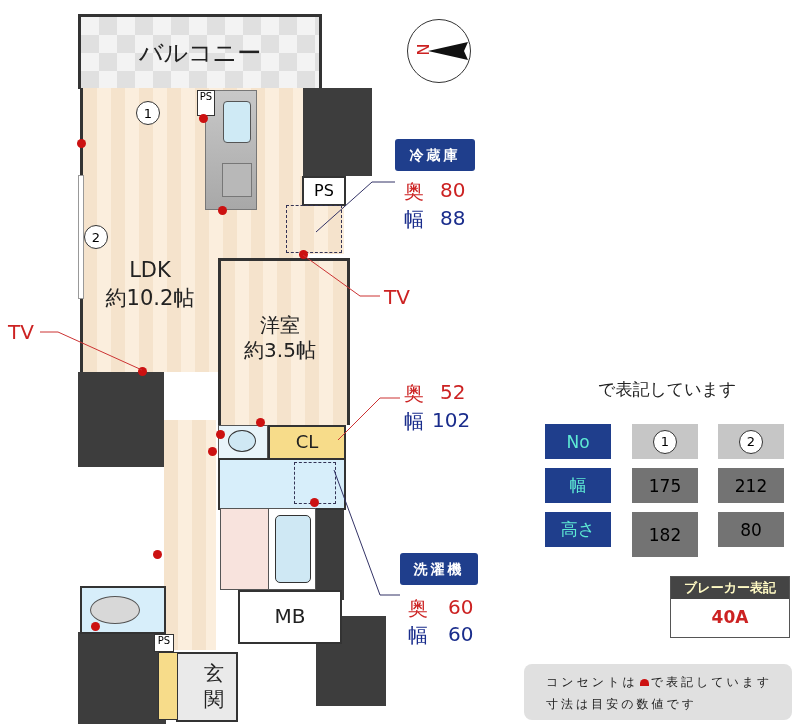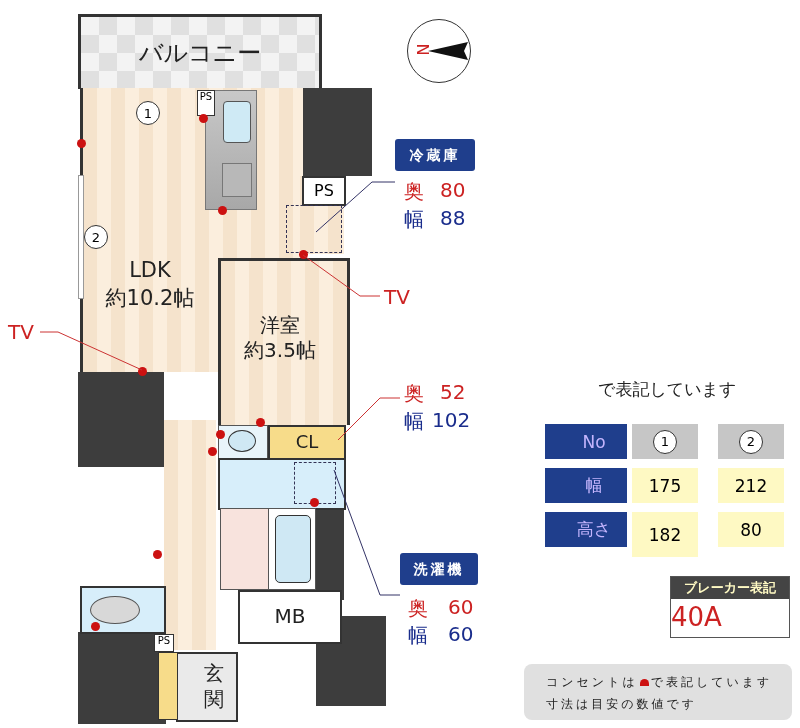--- a/index.html
+++ b/index.html
@@ -6,23 +6,23 @@
   body{width:800px;height:728px;position:relative;overflow:hidden;font-family:"DejaVu Sans","Liberation Sans",sans-serif;}
   .abs{position:absolute;}
   .floor{background:repeating-linear-gradient(90deg,#f5e3cc 0 14px,#fbeedd 14px 28px);}
   .wallblk{background:#3d3d3d;}
   .txt{position:absolute;color:#222;text-align:center;white-space:nowrap;}
   .dot{position:absolute;width:9px;height:9px;border-radius:50%;background:#cc1111;}
   .lbl-box{position:absolute;background:#1f3e8c;color:#fff;font-weight:bold;font-size:14px;text-align:center;border-radius:3px;letter-spacing:3px;}
   .red{color:#cc2222;}
   .blue{color:#1a2d8c;}
   .cell{position:absolute;display:flex;align-items:center;justify-content:center;font-size:17px;}
-  .hdr{background:#1f3e8c;color:#c4b5fd;padding-left:16px;}
+  .hdr{background:#1f3e8c;color:#5eead4;}
   .gry{background:#c6c6c6;}
-  .lgr{background:#fef9c3;}
+  .lgr{background:#737373;}
   .circ{display:inline-flex;width:22px;height:22px;border:1px solid #333;border-radius:50%;align-items:center;justify-content:center;font-size:13px;background:#fff;}
 </style>
 </head>
 <body>
 
 <div class="abs" style="left:0;top:0;width:520px;height:728px;">
 
   <div class="abs" style="left:78px;top:14px;width:238px;height:72px;border:3px solid #333;border-bottom:none;background:repeating-conic-gradient(#e0e0e0 0 25%,#f3f3f3 0 50%) 0 0/36px 36px;">
     <div class="txt" style="left:0;right:0;top:20px;font-size:24px;">バルコニー</div>
   </div>
@@ -150,21 +150,21 @@
   <div class="cell lgr" style="left:632px;top:468px;width:66px;height:35px;">175</div>
   <div class="cell lgr" style="left:718px;top:468px;width:66px;height:35px;">212</div>
 
   <div class="cell hdr" style="left:545px;top:512px;width:66px;height:35px;">高さ</div>
   <div class="cell lgr" style="left:632px;top:512px;width:66px;height:45px;">182</div>
   <div class="cell lgr" style="left:718px;top:512px;width:66px;height:35px;">80</div>
 </div>
 
 <div class="abs" style="left:670px;top:576px;width:118px;height:60px;border:1px solid #555;">
   <div style="background:#444;color:#fef9c3;font-size:13px;font-weight:bold;text-align:center;height:22px;line-height:22px;">ブレーカー表記</div>
-  <div class="red" style="text-align:left;font-size:26px;line-height:36px;">40A</div>
+  <div class="red" style="text-align:center;font-size:17px;line-height:36px;font-weight:bold;">40A</div>
 </div>
 
 <div class="abs" style="left:524px;top:664px;width:268px;height:56px;background:#e0e0e0;border-radius:8px;font-size:12px;color:#222;letter-spacing:3px;">
   <div style="position:absolute;left:22px;top:32px;white-space:nowrap;">寸法は目安の数値です</div>
   <div style="position:absolute;left:22px;top:10px;white-space:nowrap;">
     <span>コンセントは</span><span style="display:inline-block;width:9px;height:7px;background:#cc1111;border-radius:5px 5px 0 0;margin:0 2px;"></span><span>で表記しています</span>
   </div>
 </div>
 
 </body></html>

